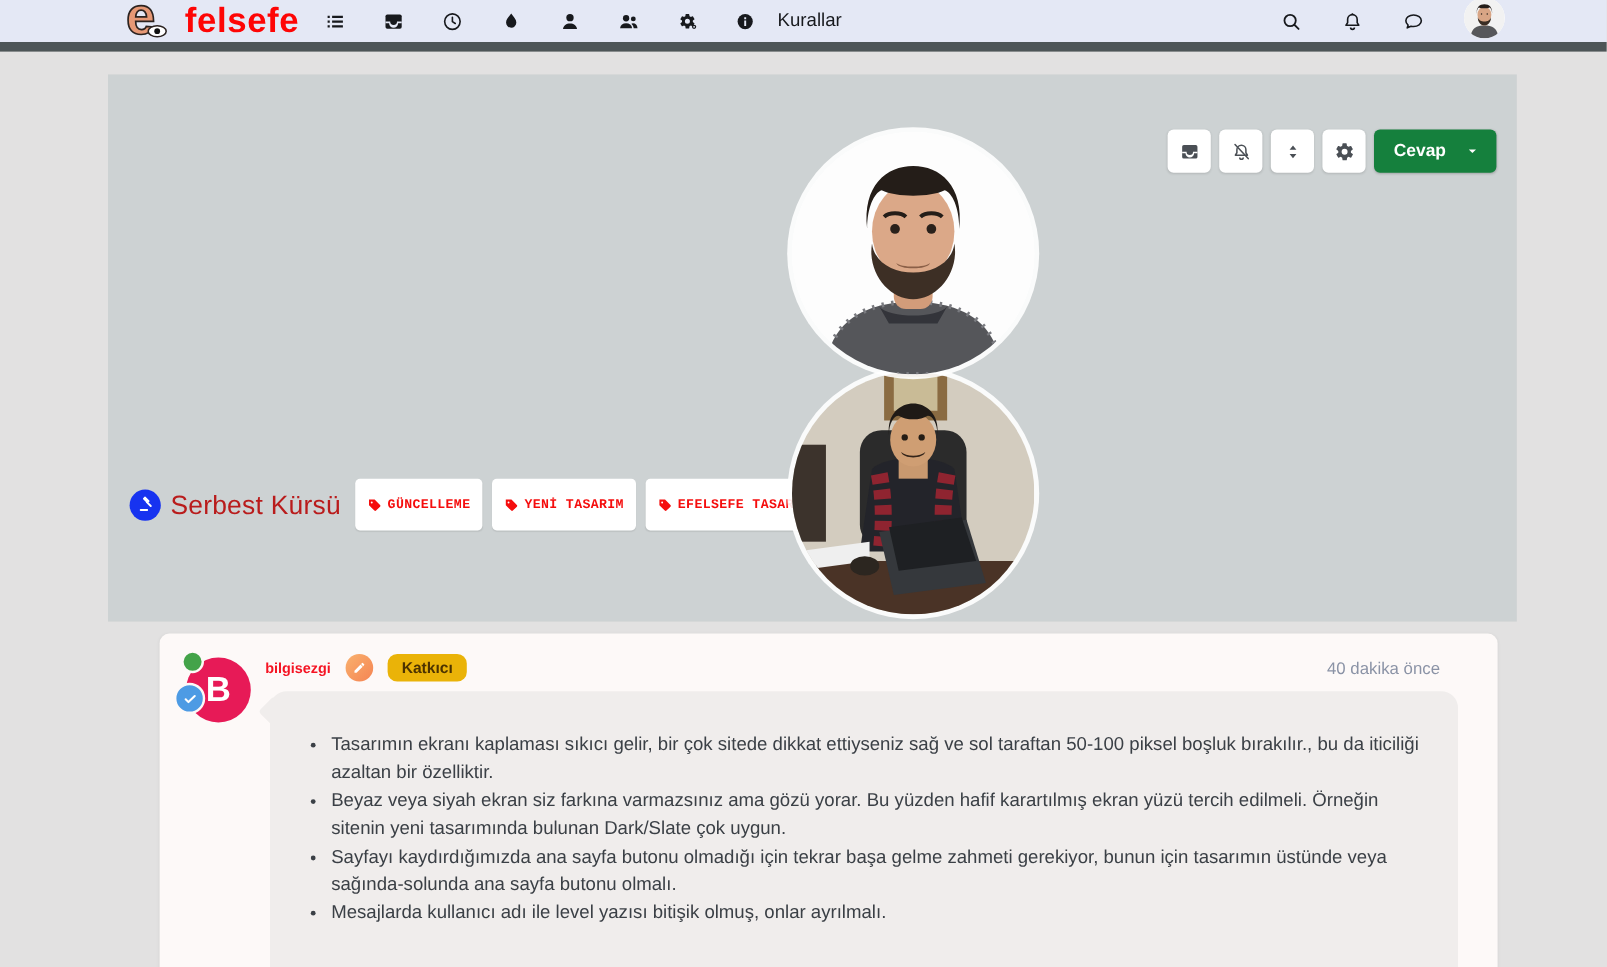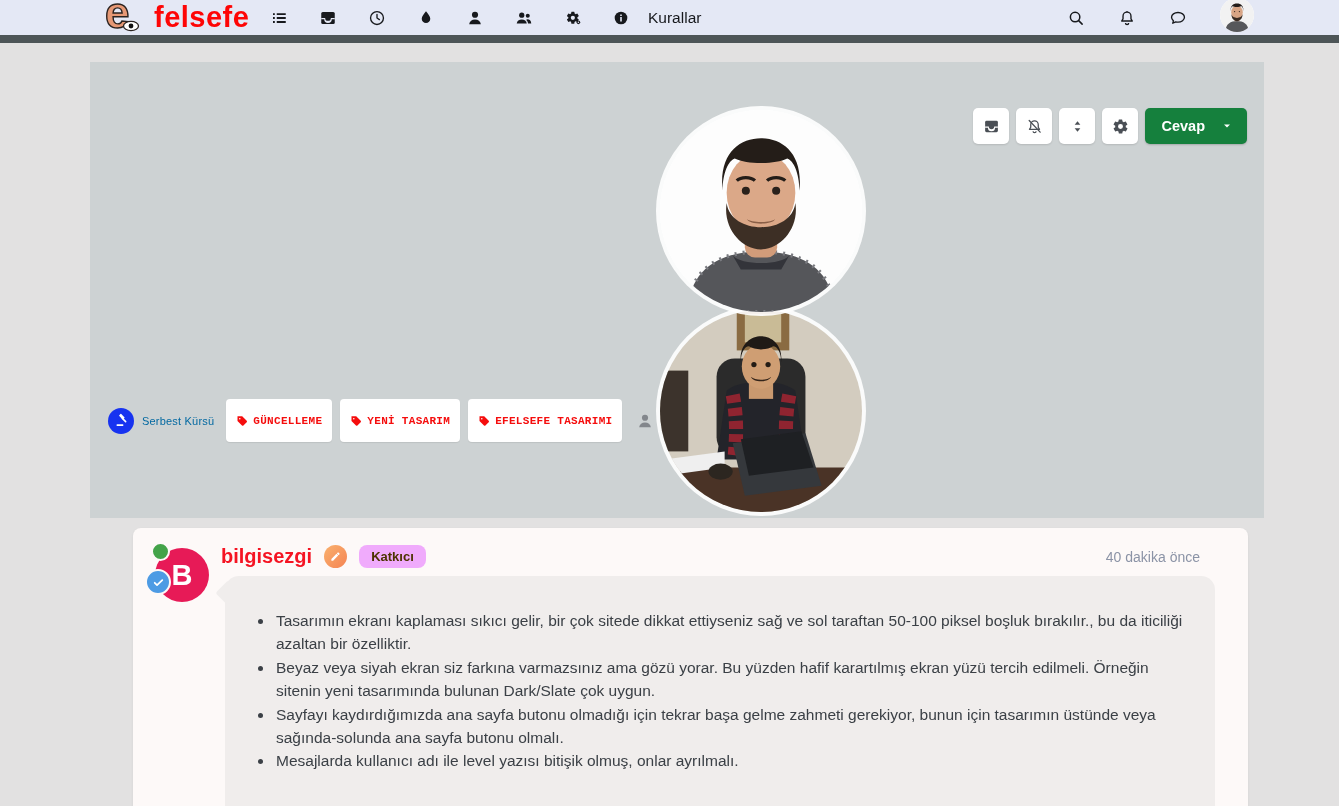--- a/index.html
+++ b/index.html
@@ -30,41 +30,41 @@
   .reply-btn svg { width:12px; height:12px; }
 
   .big-avatar { position:absolute; width:202px; height:202px; border-radius:50%; overflow:hidden; box-shadow:0 0 0 4px rgba(255,255,255,0.9); background:#fff; }
   .avatar-1 { left:570px; top:48px; z-index:3; }
   .avatar-2 { left:570px; top:248px; z-index:2; }
   .big-avatar svg { width:100%; height:100%; display:block; }
 
   .meta-row { position:absolute; left:18px; top:337px; display:flex; align-items:center; gap:8px; }
   .cat-icon { width:26px; height:26px; border-radius:50%; background:#1733f0; display:flex; align-items:center; justify-content:center; cursor:pointer; flex:none; }
   .cat-icon svg { width:15px; height:15px; }
-  .cat-name { color:#0369a1; font-size:11px; font-weight:500; margin-right:4px; cursor:pointer; letter-spacing:0.2px; }
+  .cat-name { color:#b91c1c; font-size:22px; font-weight:500; margin-right:4px; cursor:pointer; letter-spacing:0.2px; }
   .tag-pill { height:43px; background:#fff; border-radius:4px; display:flex; align-items:center; gap:5px; padding:0 10px; color:#f50d0d; font-size:11px; font-weight:bold; letter-spacing:0.3px; cursor:pointer; box-shadow:0 1px 1px rgba(0,0,0,0.08);font-family:Liberation Mono, monospace; }
   .tag-pill svg { width:12px; height:12px; }
   .stats { display:flex; align-items:center; gap:5px; margin-left:6px; color:#83878c; }
   .stat-ic { width:18px; height:18px; }
   .stat-num { font-size:15px; color:#7f8388; margin-right:6px; }
   .rss-badge { width:17px; height:17px; background:#fc0000; border-radius:3px; display:flex; align-items:center; justify-content:center; cursor:pointer; }
   .rss-badge svg { width:12px; height:12px; }
 
   
   .post-card { position:absolute; left:133px; top:528px; width:1115px; height:420px; background:#fdf9f8; border-radius:8px 8px 0 0; box-shadow:0 1px 3px rgba(0,0,0,0.06); }
   .post-avatar-wrap { position:absolute; left:22px; top:20px; width:54px; height:54px; z-index:2; }
   .post-avatar { width:54px; height:54px; border-radius:50%; background:#e71a57; color:#fff; display:flex; align-items:center; justify-content:center; font-size:29px; font-weight:bold; box-shadow:0 0 0 3px #fdf9f8; cursor:pointer; }
   .online-dot { position:absolute; left:-4px; top:-6px; width:19px; height:19px; border-radius:50%; background:#43a349; border:2px solid #fdf9f8; }
   .check-badge { position:absolute; left:-10px; top:21px; width:26px; height:26px; border-radius:50%; background:#4d9be4; border:2px solid #fdf9f8; display:flex; align-items:center; justify-content:center; }
   .check-badge svg { width:13px; height:13px; }
   .post-head { position:absolute; left:88px; top:17px; display:flex; align-items:center; gap:12px; }
-  .author { color:#f51423; font-size:20px; font-weight:bold; cursor:pointer; }
+  .author { color:#f51423; font-size:12px; font-weight:bold; cursor:pointer; }
   .pencil-badge { width:23px; height:23px; border-radius:50%; background:linear-gradient(135deg,#f9b16e,#f58453); display:flex; align-items:center; justify-content:center; }
   .pencil-badge svg { width:11px; height:11px; color:#fff; }
-  .role-badge { background:#f0abfc; color:#4c3300; font-size:13px; font-weight:bold; padding:4px 12px; border-radius:8px; cursor:pointer; }
+  .role-badge { background:#eab308; color:#4c3300; font-size:13px; font-weight:bold; padding:4px 12px; border-radius:8px; cursor:pointer; }
   .timestamp { position:absolute; right:48px; top:21px; color:#8b93a6; font-size:14px; }
 
   .bubble { position:absolute; left:92px; top:48px; right:33px; height:360px; background:#f0edec; border-radius:14px; padding:25px 28px 0 28px; color:#3b4046; }
   .bubble::before { content:""; position:absolute; left:-6px; top:8px; width:18px; height:18px; background:#f0edec; border-radius:3px; transform:rotate(45deg); }
   .intro { font-size:15.5px; line-height:25px; }
   .bubble ul { margin:8px 0 0 0; padding-left:21px; font-size:15.5px; line-height:23.4px; }
   .bubble li { padding-left:2px; }
 </style>
 </head>
 <body>

